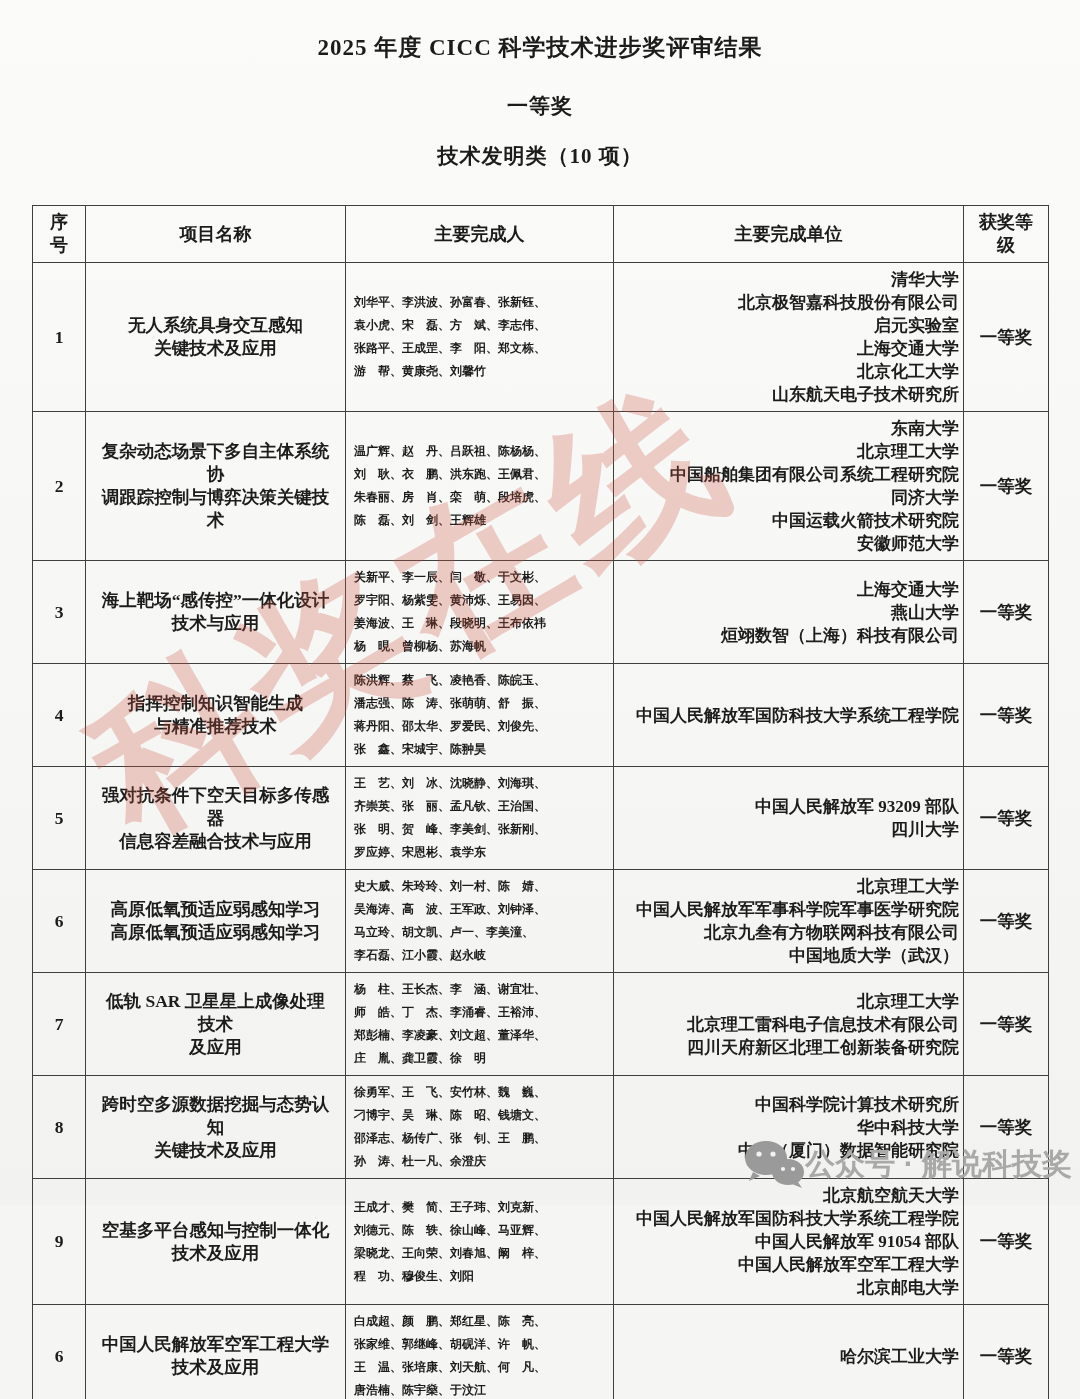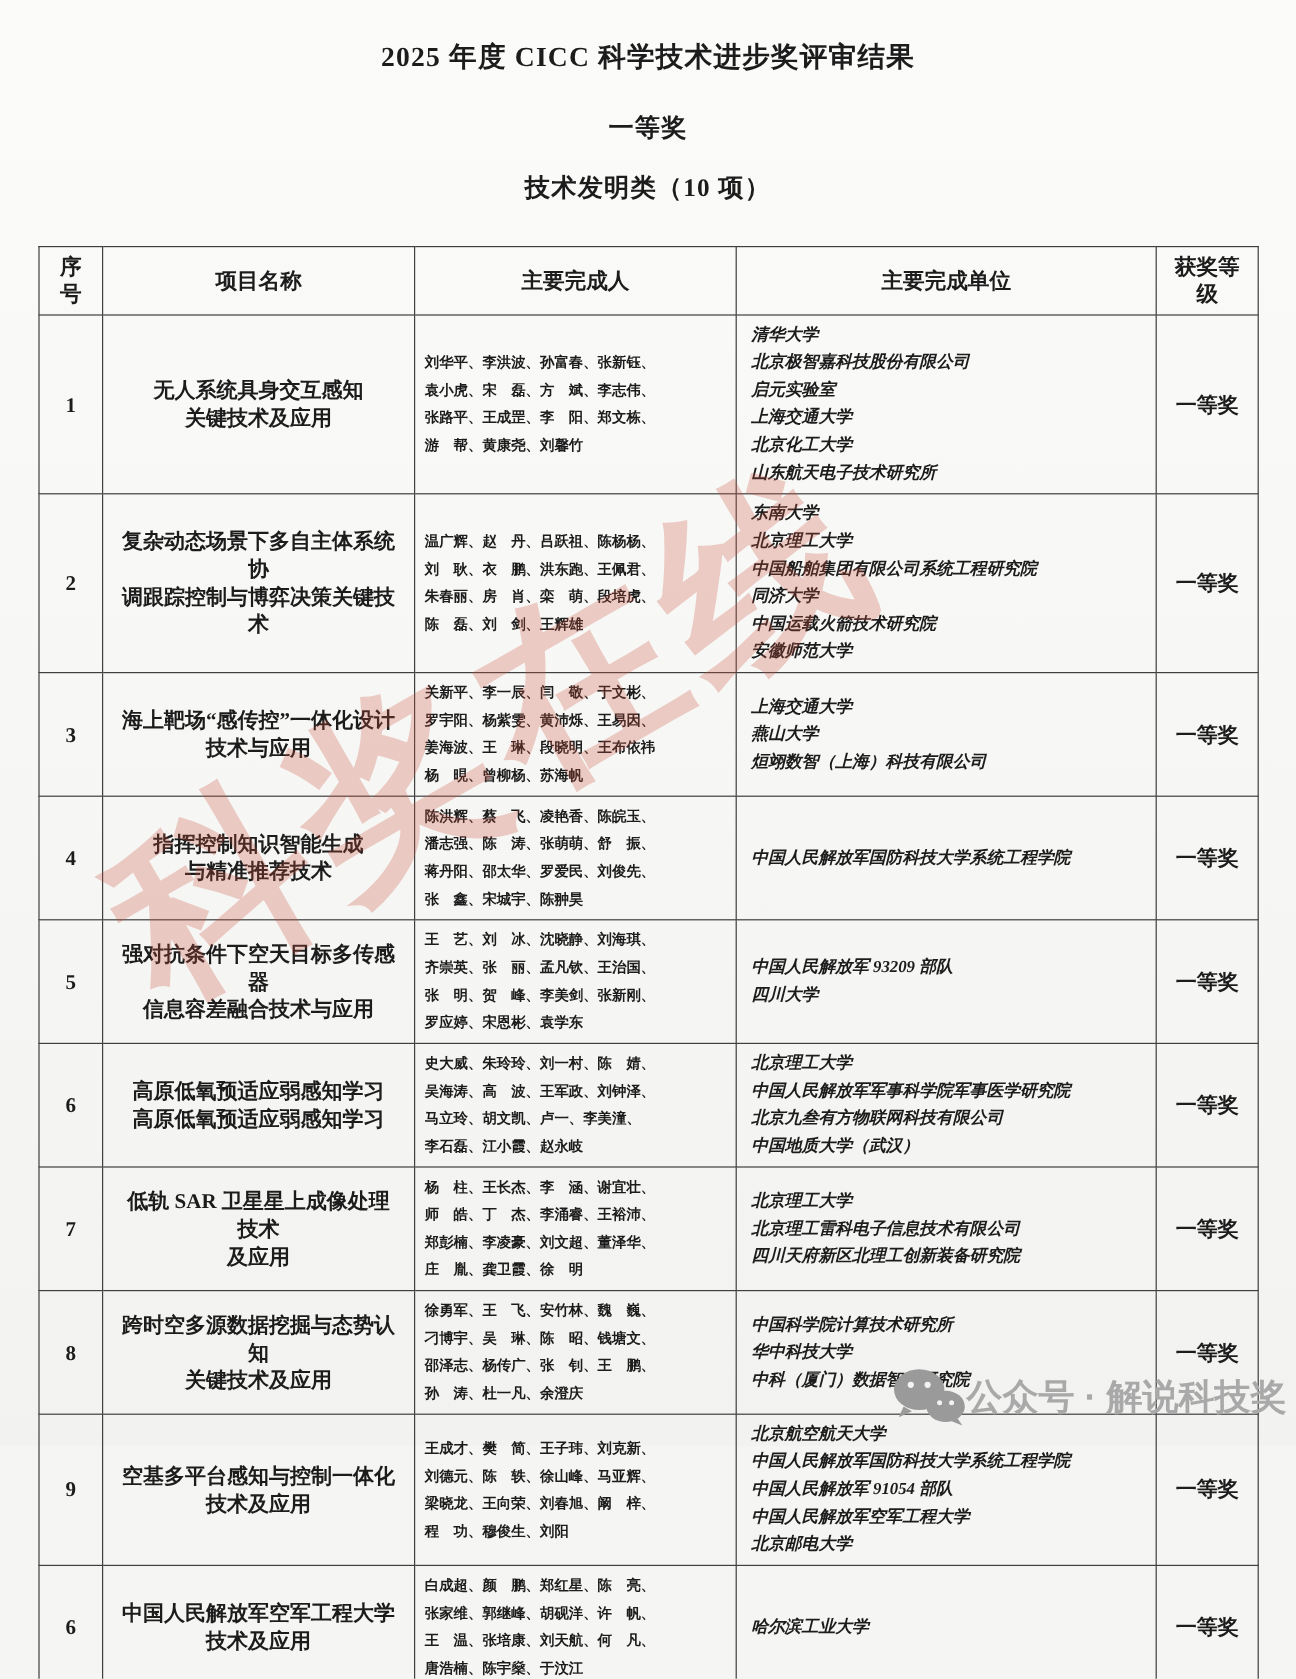--- a/index.html
+++ b/index.html
@@ -28,21 +28,21 @@
     border:1px solid #3f3f3f;
     font-weight:600;
     line-height:23px;
     vertical-align:middle;
     padding:5px 15px;
     overflow:hidden;
   }
   .results th{font-size:18px;height:34px;text-align:center;font-weight:bold;}
   td.c{text-align:center;font-size:17.5px;}
   td.people{font-size:12px;text-align:left;padding-left:8px;padding-right:2px;}
-  td.units{font-size:14px;text-align:left;padding-left:12px;padding-right:4px;font-style:italic;}
+  td.units{font-size:17px;text-align:right;padding-left:12px;padding-right:4px;}
   td div{white-space:nowrap;}
   td.c div{white-space:normal;}
 
   .watermark{
     position:absolute;left:55px;top:480px;width:780px;
     font-size:165px;font-weight:bold;white-space:nowrap;
     letter-spacing:10px;
     transform:rotate(-30deg);
     transform-origin:center;
     pointer-events:none;

